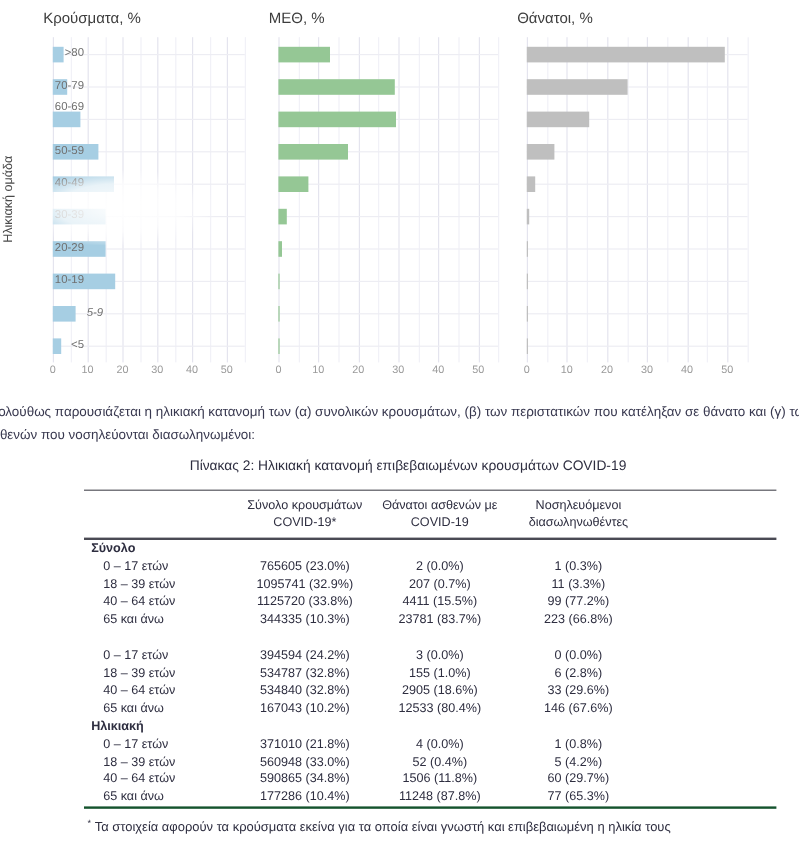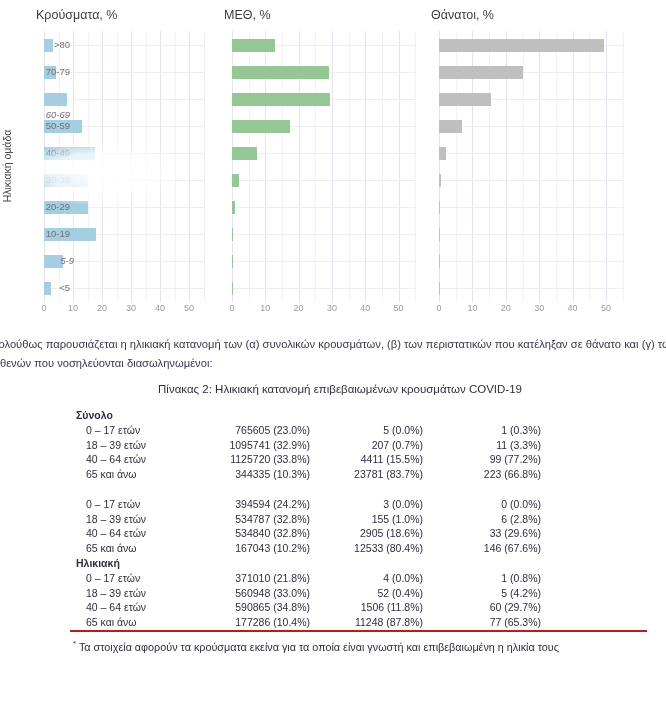--- a/index.html
+++ b/index.html
@@ -51,28 +51,28 @@
   
   #table-block{position:absolute;left:70px;top:408px;width:577px;}
   .thead{
     display:grid;grid-template-columns:128px 112px 113px 118px 106px;
     border-top:1px solid #56565e;border-bottom:2px solid #4a4a54;
     padding:5px 0 6px 0;
   }
   .thead .hcell{
     font-size:10.5px;line-height:14px;text-align:center;color:#2e2e40;
   }
-  .tbody{border-bottom:2px solid #b91c1c;}
+  .tbody{border-bottom:2px solid #14532d;}
   .trow{
     display:grid;grid-template-columns:128px 112px 113px 118px 106px;
     height:14.8px;line-height:14.8px;font-size:10.5px;
   }
   .tcell-label{padding-left:16px;text-align:left;white-space:nowrap;}
   .trow.section .tcell-label{padding-left:6px;font-weight:bold;}
-  .tcell-val{text-align:right;white-space:nowrap;}
+  .tcell-val{text-align:center;white-space:nowrap;}
   #footnote{
     padding-top:7px;padding-left:3px;font-size:10.8px;color:#2e2e40;
   }
   #footnote .star{vertical-align:super;font-size:7.5px;margin-right:3px;}
 </style>
 </head>
 <body>
 
 <div id="charts">
     <div class="chart-title" style="left: 36px;">Κρούσματα, %</div>
@@ -89,39 +89,39 @@
     <div class="vgrid major" style="left: 189px;"></div>
     <div class="vgrid minor" style="left: 203.5px;"></div>
     <div class="hgrid" style="left: 44px; top: 45px; width: 159.5px;"></div>
     <div class="bar" title="&gt;80: 3" style="left: 44px; top: 38.5px; width: 8.7px; background: rgb(166, 206, 227);"></div>
     <div class="age-label" style="left: 0px; top: 39px;">&gt;80</div>
     <div class="hgrid" style="left: 44px; top: 72px; width: 159.5px;"></div>
     <div class="bar" title="70-79: 4" style="left: 44px; top: 65.5px; width: 11.6px; background: rgb(166, 206, 227);"></div>
     <div class="age-label" style="left: 0px; top: 66px;">70-79</div>
     <div class="hgrid" style="left: 44px; top: 99px; width: 159.5px;"></div>
     <div class="bar" title="60-69: 8" style="left: 44px; top: 92.5px; width: 23.2px; background: rgb(166, 206, 227);"></div>
-    <div class="age-label" style="left: 0px; top: 109px; font-style: italic;">60-69</div>
+    <div class="age-label" style="left: 0px; top: 84px;">60-69</div>
     <div class="hgrid" style="left: 44px; top: 126px; width: 159.5px;"></div>
     <div class="bar" title="50-59: 13" style="left: 44px; top: 119.5px; width: 37.7px; background: rgb(166, 206, 227);"></div>
     <div class="age-label" style="left: 0px; top: 120px;">50-59</div>
     <div class="hgrid" style="left: 44px; top: 153px; width: 159.5px;"></div>
     <div class="bar" title="40-49: 17.5" style="left: 44px; top: 146.5px; width: 50.75px; background: rgb(166, 206, 227);"></div>
     <div class="age-label" style="left: 0px; top: 147px;">40-49</div>
     <div class="hgrid" style="left: 44px; top: 180px; width: 159.5px;"></div>
     <div class="bar" title="30-39: 15" style="left: 44px; top: 173.5px; width: 43.5px; background: rgb(166, 206, 227);"></div>
     <div class="age-label" style="left: 0px; top: 174px;">30-39</div>
     <div class="hgrid" style="left: 44px; top: 207px; width: 159.5px;"></div>
     <div class="bar" title="20-29: 15" style="left: 44px; top: 200.5px; width: 43.5px; background: rgb(166, 206, 227);"></div>
     <div class="age-label" style="left: 0px; top: 201px;">20-29</div>
     <div class="hgrid" style="left: 44px; top: 234px; width: 159.5px;"></div>
     <div class="bar" title="10-19: 18" style="left: 44px; top: 227.5px; width: 52.2px; background: rgb(166, 206, 227);"></div>
     <div class="age-label" style="left: 0px; top: 228px;">10-19</div>
     <div class="hgrid" style="left: 44px; top: 261px; width: 159.5px;"></div>
     <div class="bar" title="5-9: 6.5" style="left: 44px; top: 254.5px; width: 18.85px; background: rgb(166, 206, 227);"></div>
-    <div class="age-label" style="left: 4px; top: 255px; font-style: italic;">5-9</div>
+    <div class="age-label" style="left: 16px; top: 255px; font-style: italic;">5-9</div>
     <div class="hgrid" style="left: 44px; top: 288px; width: 159.5px;"></div>
     <div class="bar" title="&lt;5: 2.5" style="left: 44px; top: 281.5px; width: 7.25px; background: rgb(166, 206, 227);"></div>
     <div class="age-label" style="left: 0px; top: 282px;">&lt;5</div>
     <div class="xtick" style="left: 44px;">0</div>
     <div class="xtick" style="left: 73px;">10</div>
     <div class="xtick" style="left: 102px;">20</div>
     <div class="xtick" style="left: 131px;">30</div>
     <div class="xtick" style="left: 160px;">40</div>
     <div class="xtick" style="left: 189px;">50</div>
     <div class="y-axis-title">Ηλικιακή ομάδα</div>
@@ -205,32 +205,39 @@
     <div class="xtick" style="left: 572.6px;">40</div>
     <div class="xtick" style="left: 606px;">50</div>
   </div>
 
 <div class="para-line" id="para-line1">κολούθως παρουσιάζεται η ηλικιακή κατανομή των (α) συνολικών κρουσμάτων, (β) των περιστατικών που κατέληξαν σε θάνατο και (γ) των</div>
 <div class="para-line" id="para-line2">σθενών που νοσηλεύονται διασωληνωμένοι:</div>
 
 <div id="table-title">Πίνακας 2: Ηλικιακή κατανομή επιβεβαιωμένων κρουσμάτων COVID-19</div>
 
 <div id="table-block">
+  <div class="thead">
+      <div class="hcell"></div>
+      <div class="hcell">Σύνολο κρουσμάτων COVID-19*</div>
+      <div class="hcell">Θάνατοι ασθενών με COVID-19</div>
+      <div class="hcell">Νοσηλευόμενοι διασωληνωθέντες</div>
+      <div class="hcell"></div>
+    </div>
   <div class="tbody">
       <div class="trow section">
         <div class="tcell-label">Σύνολο</div>
         <div class="tcell-val"></div>
         <div class="tcell-val"></div>
         <div class="tcell-val"></div>
         <div class="tcell-val"></div>
       </div>
       <div class="trow">
         <div class="tcell-label">0 – 17 ετών</div>
         <div class="tcell-val">765605 (23.0%)</div>
-        <div class="tcell-val">5 (0.0%)</div>
+        <div class="tcell-val">2 (0.0%)</div>
         <div class="tcell-val">1 (0.3%)</div>
         <div class="tcell-val"></div>
       </div>
       <div class="trow">
         <div class="tcell-label">18 – 39 ετών</div>
         <div class="tcell-val">1095741 (32.9%)</div>
         <div class="tcell-val">207 (0.7%)</div>
         <div class="tcell-val">11 (3.3%)</div>
         <div class="tcell-val"></div>
       </div>

